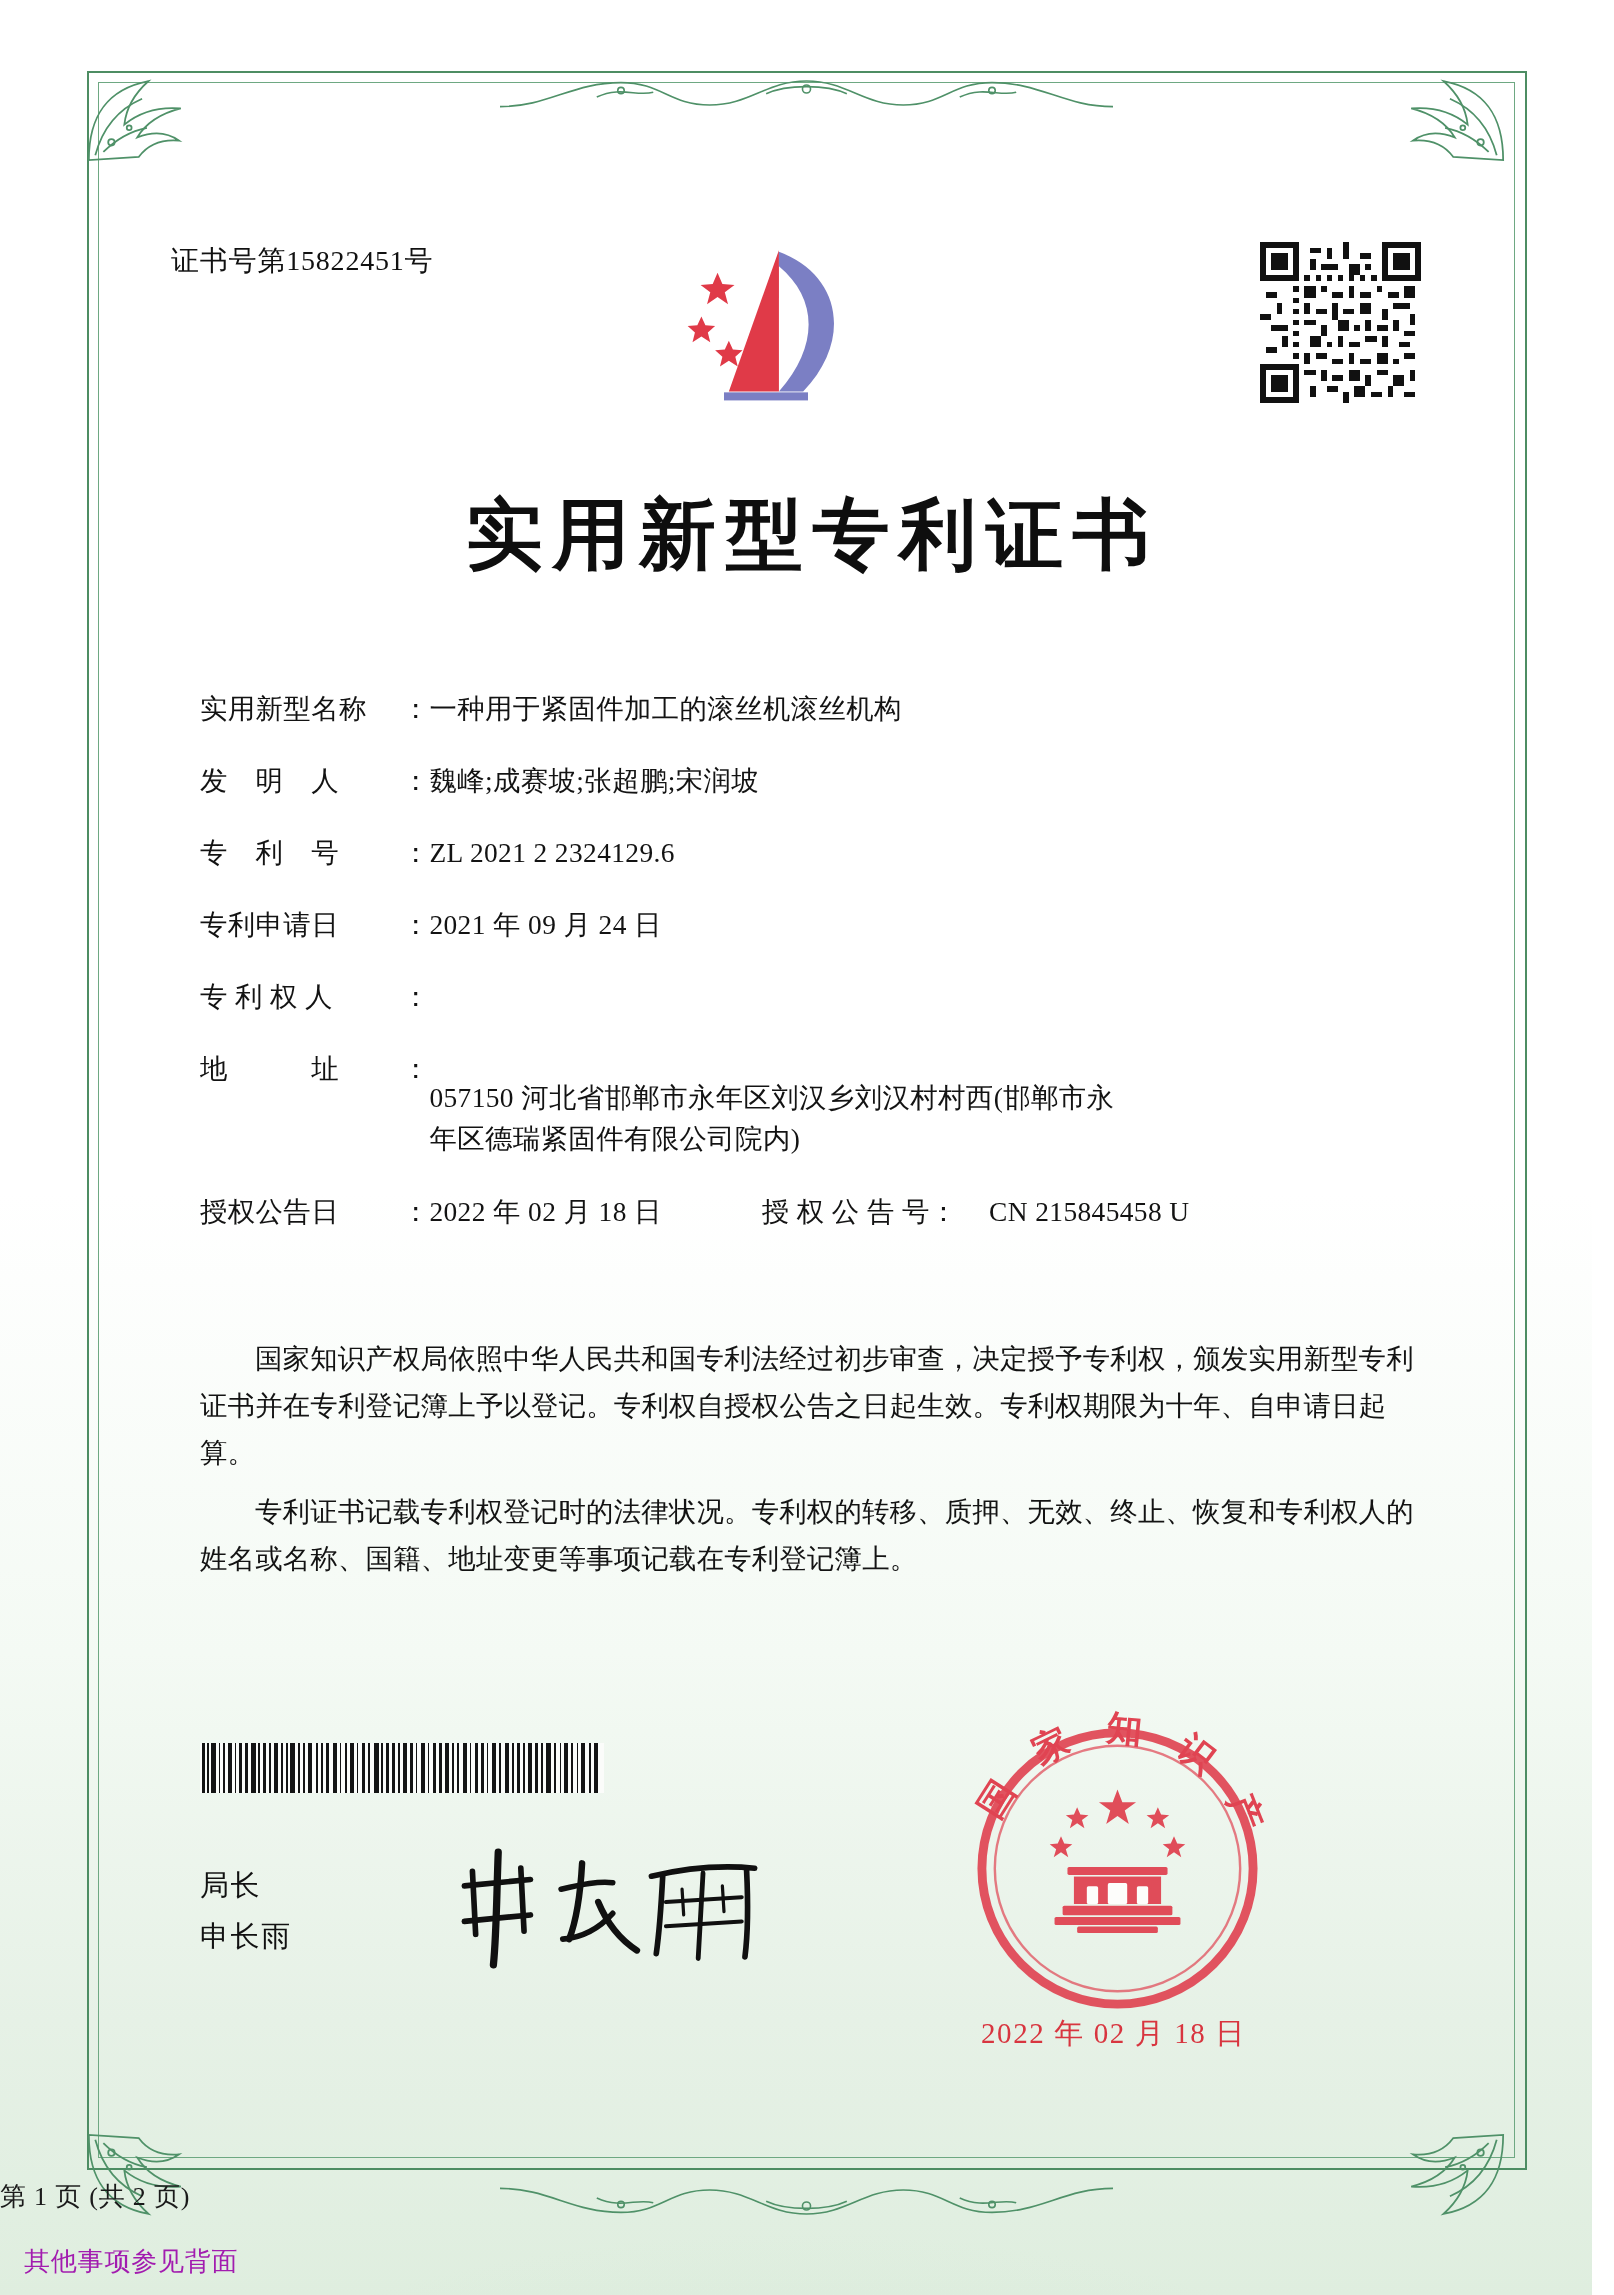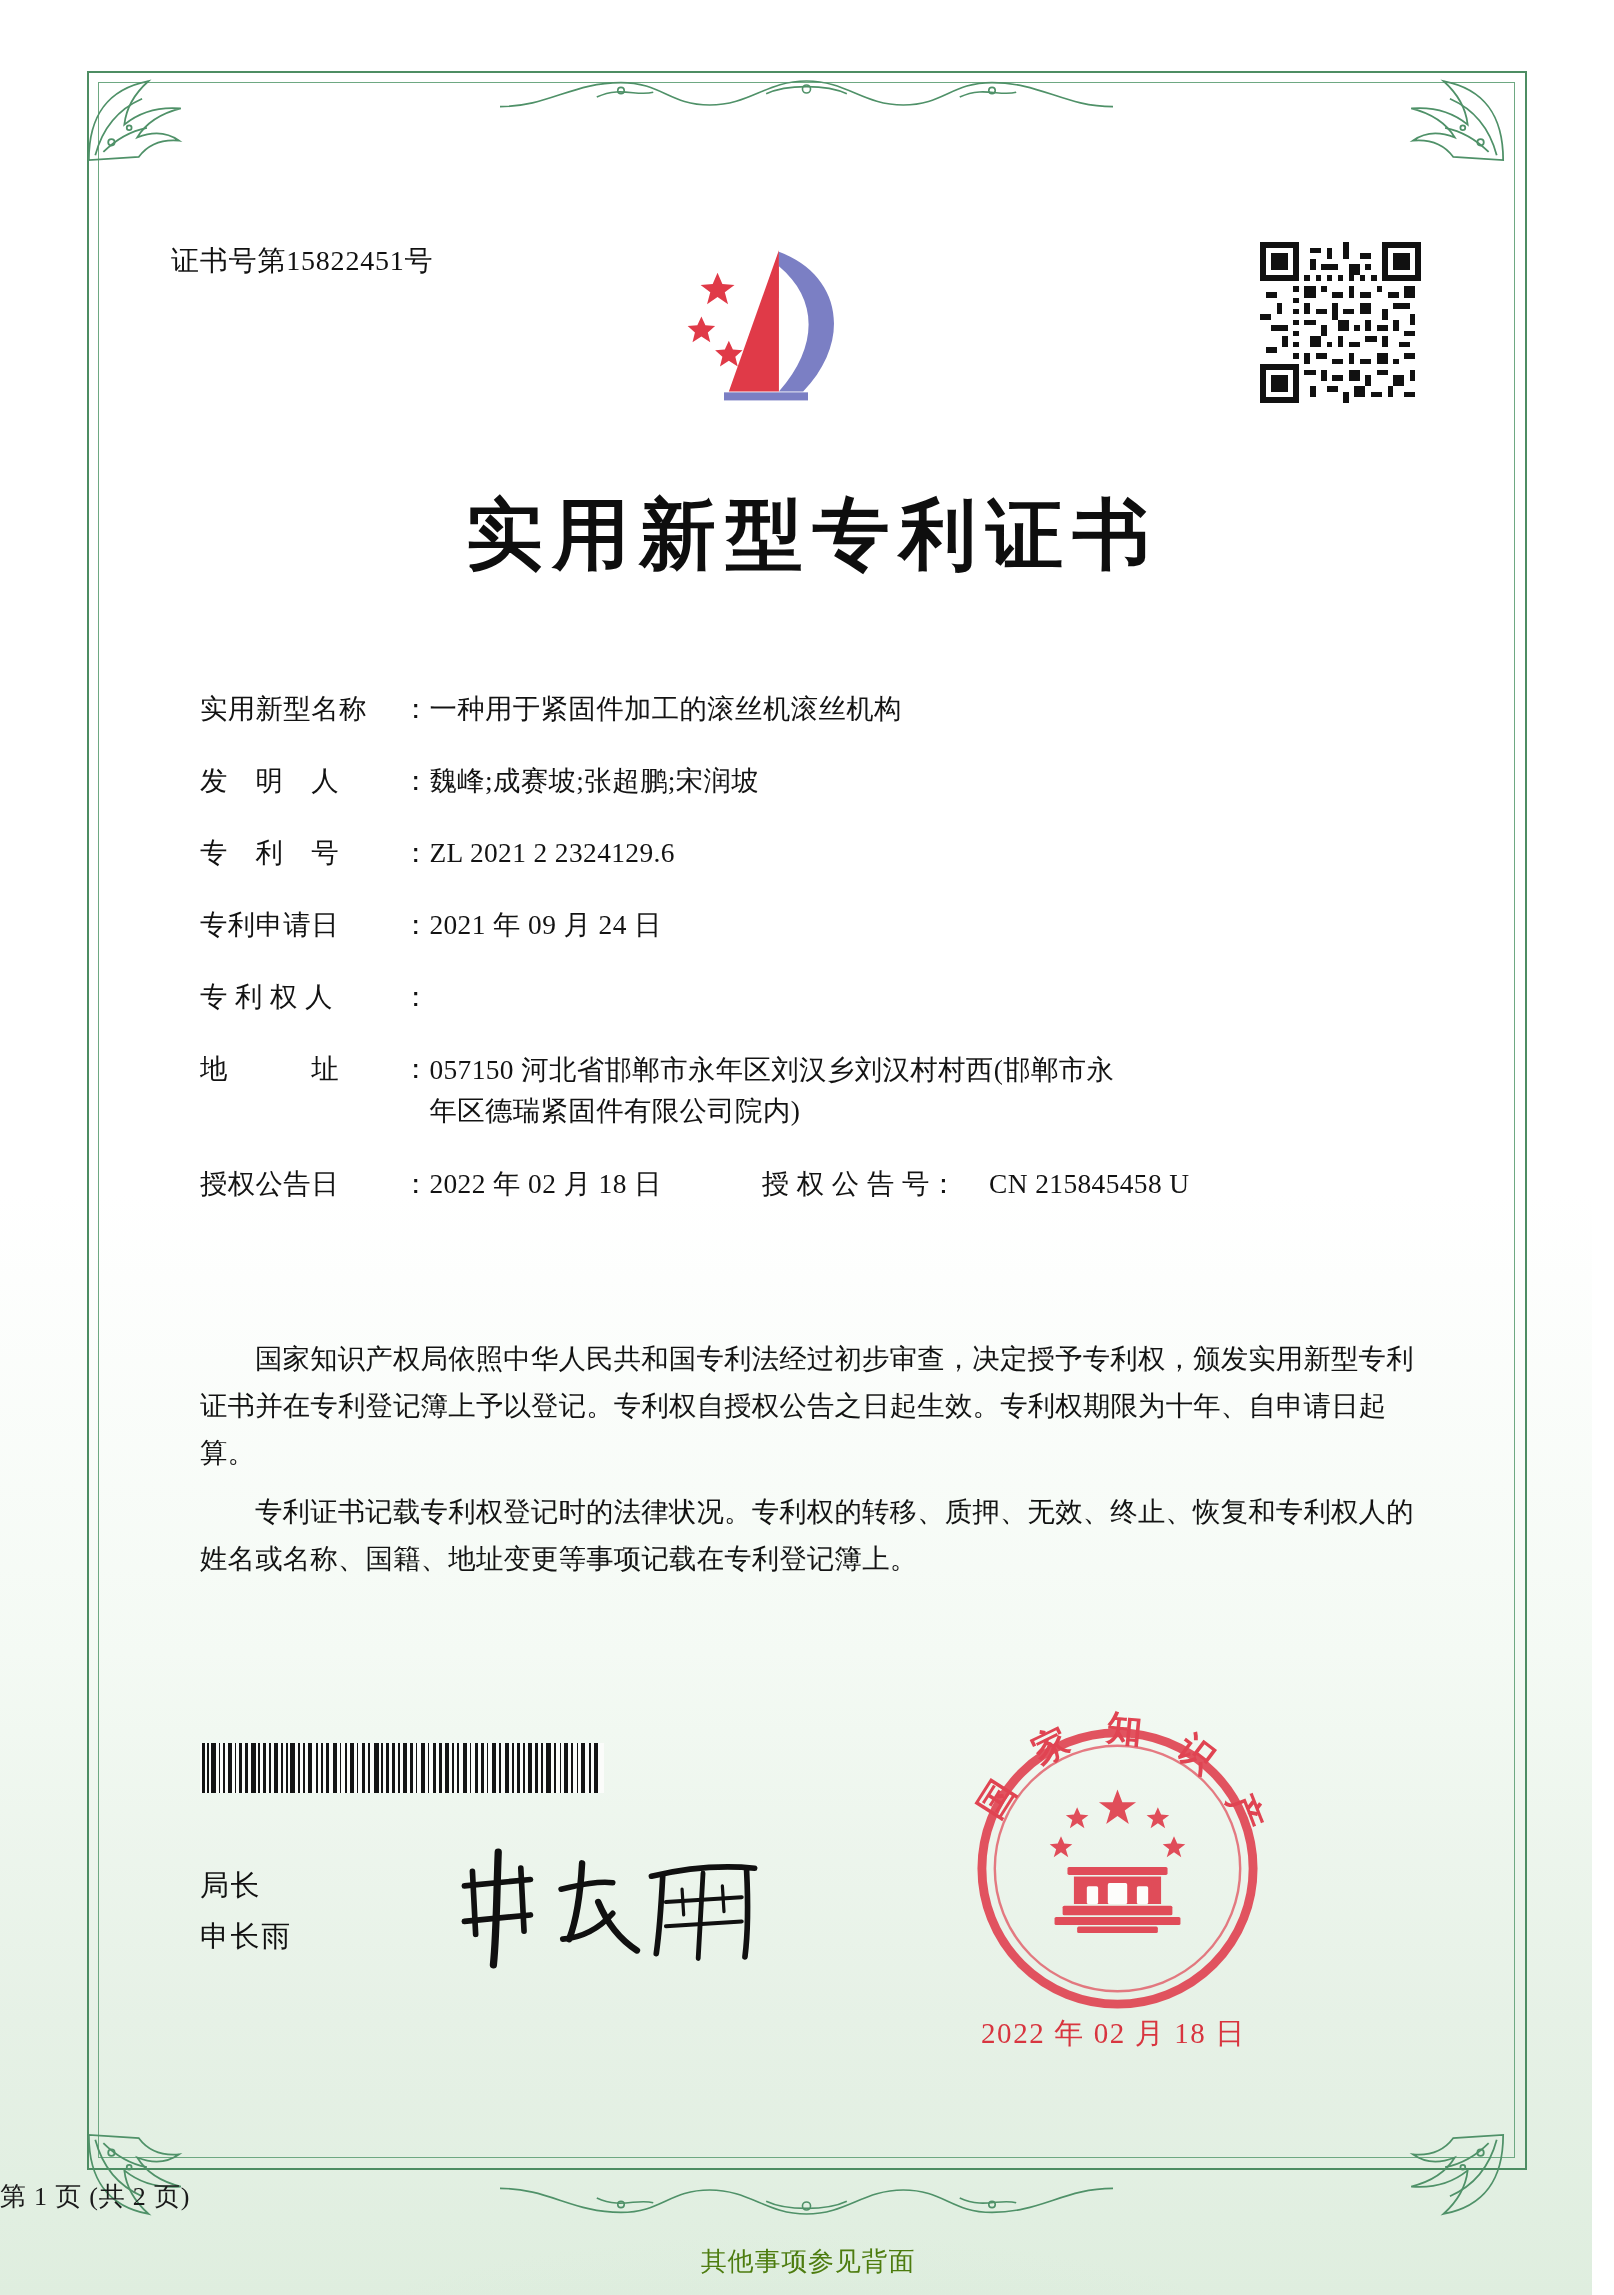--- a/index.html
+++ b/index.html
@@ -119,21 +119,21 @@
   .flabel {
     flex: 0 0 202px;
     white-space: nowrap;
     letter-spacing: 0.4px;
   }
   .fcolon { flex: 0 0 18px; }
   .fvalue {
     flex: 1 1 auto;
     letter-spacing: 0.4px;
   }
-  .fvalue.l2 { line-height: 1.5; }
+  .fvalue.l2 { line-height: 1.5; margin-top: 28px; }
   .frow.inline2 .fvalue { flex: 0 0 auto; }
   .second-label {
     margin-left: 100px;
     white-space: nowrap;
     letter-spacing: 0.4px;
   }
   .second-value {
     margin-left: 32px;
     white-space: nowrap;
     letter-spacing: 0.4px;
@@ -195,23 +195,23 @@
   .page-no {
     position: absolute;
     left: 0; right: 0; top: 2179px;
     font-size: 26px;
     color: #1a1a1a;
     letter-spacing: 0.8px;
   }
   .footnote {
     position: absolute;
     left: 0; right: 0; top: 2244px;
-    text-align: center;
+    text-align: left;
     font-size: 26px;
-    color: #4d7c0f;
+    color: #a21caf;
     letter-spacing: 0.8px;
     padding-left: 24px;
   }
 </style>
 </head>
 <body>
 
 <div id="page">
   <div id="paper-wash"></div>
 

